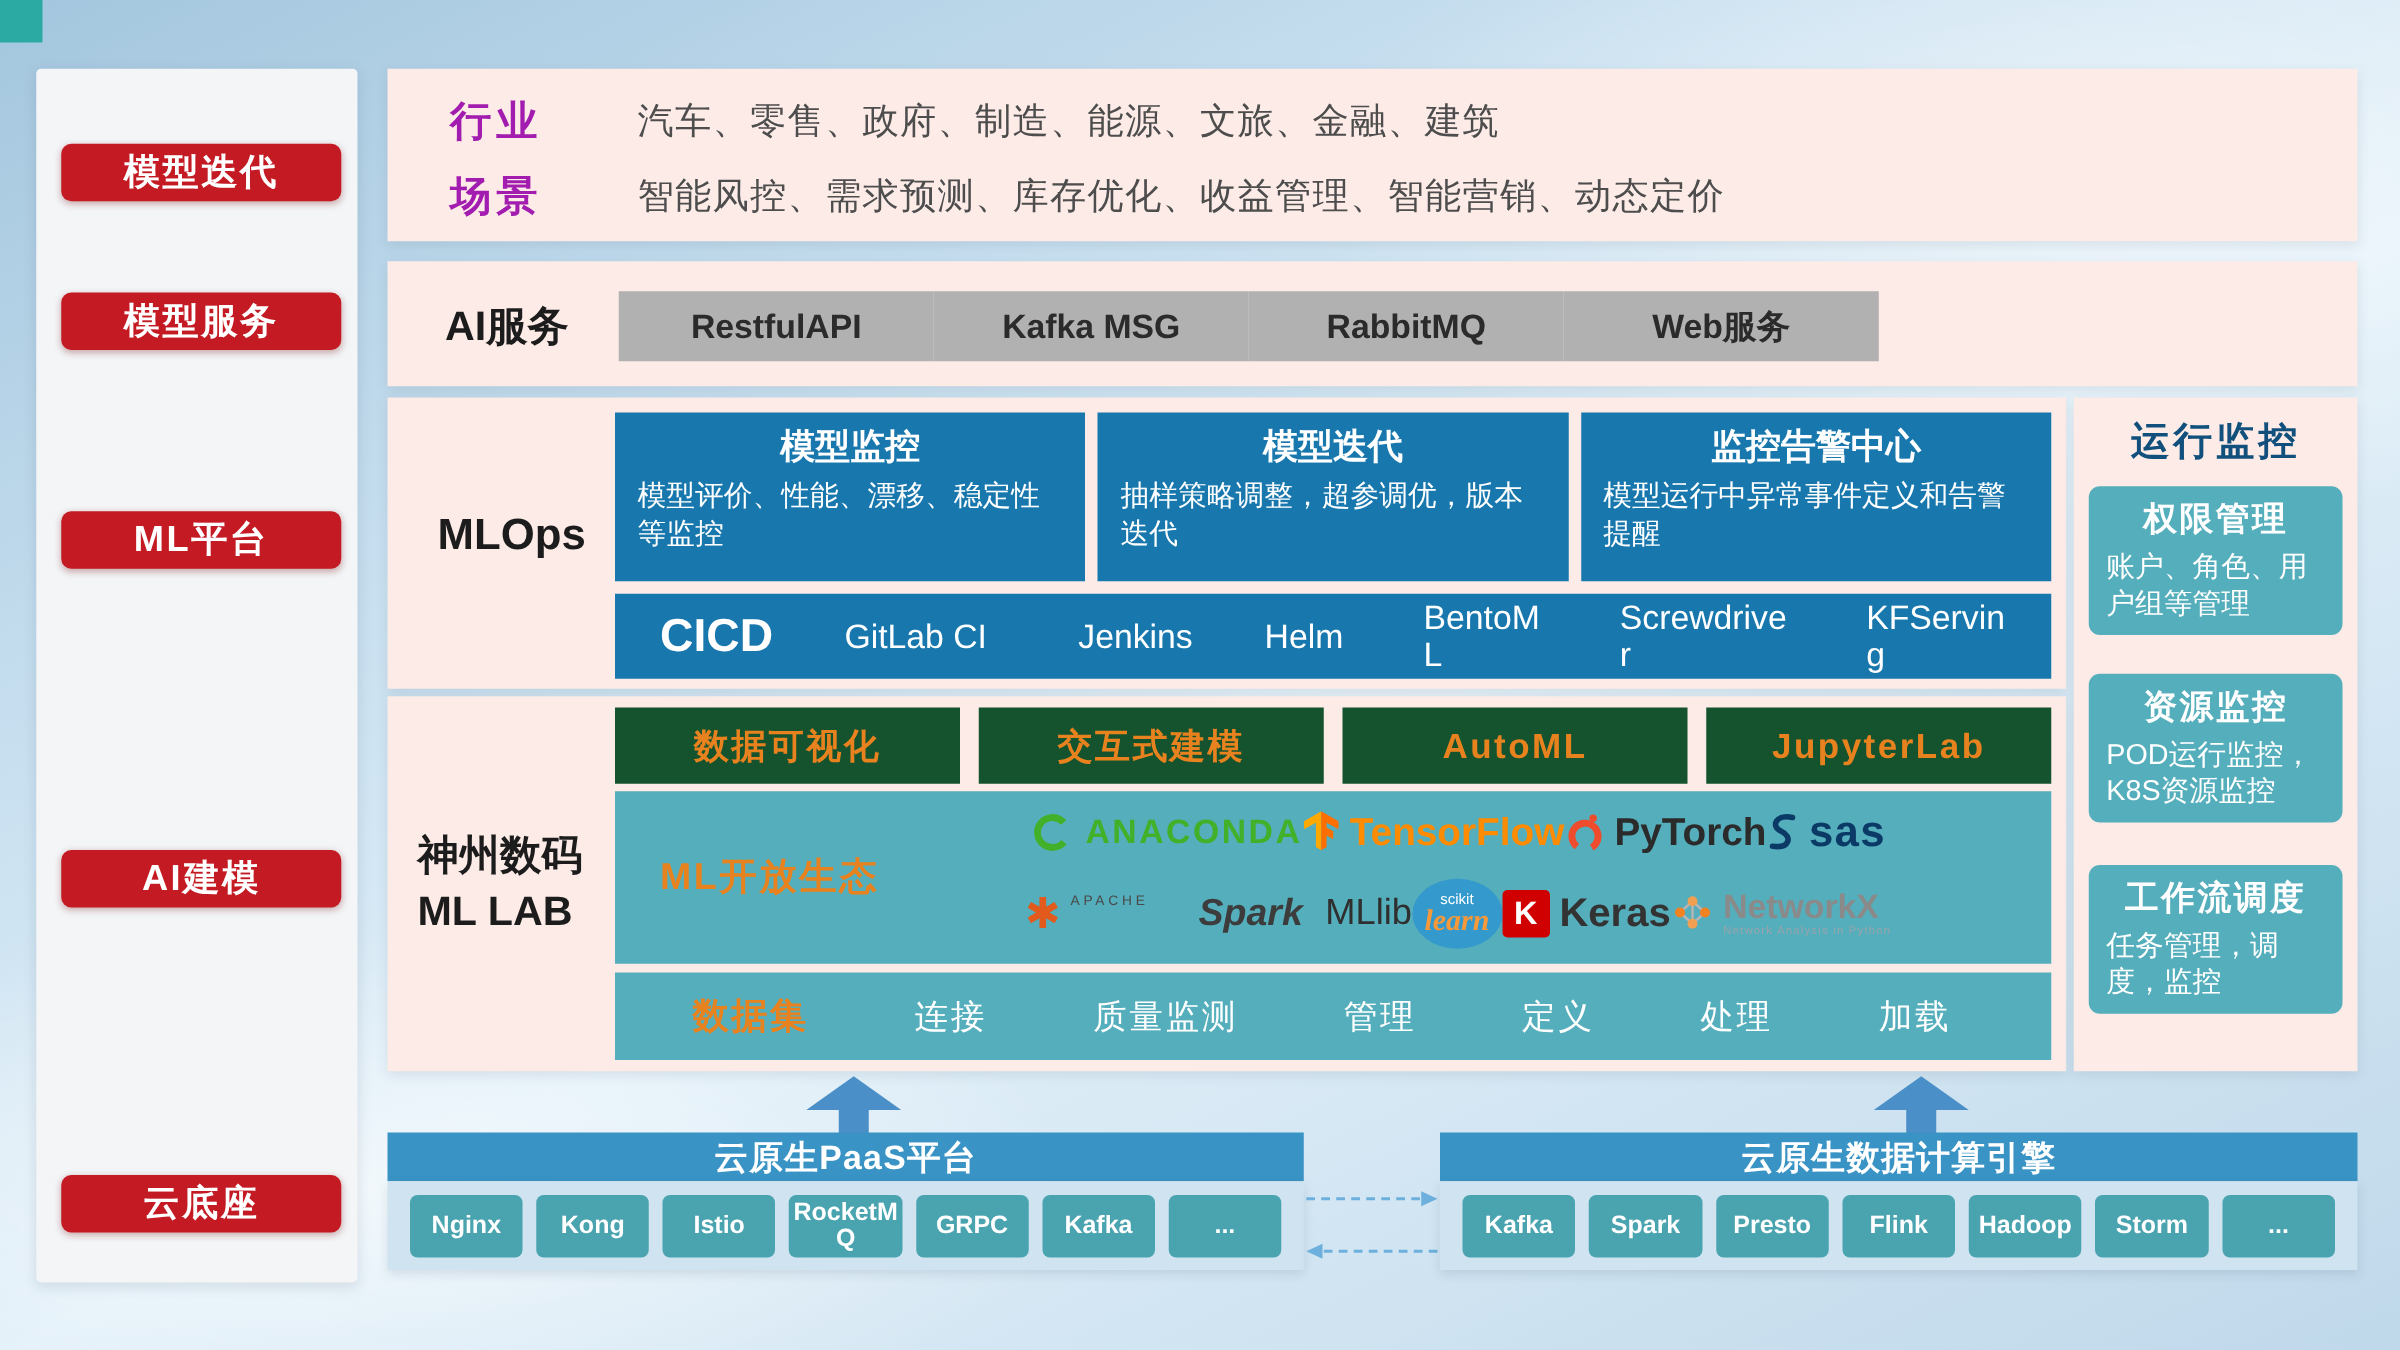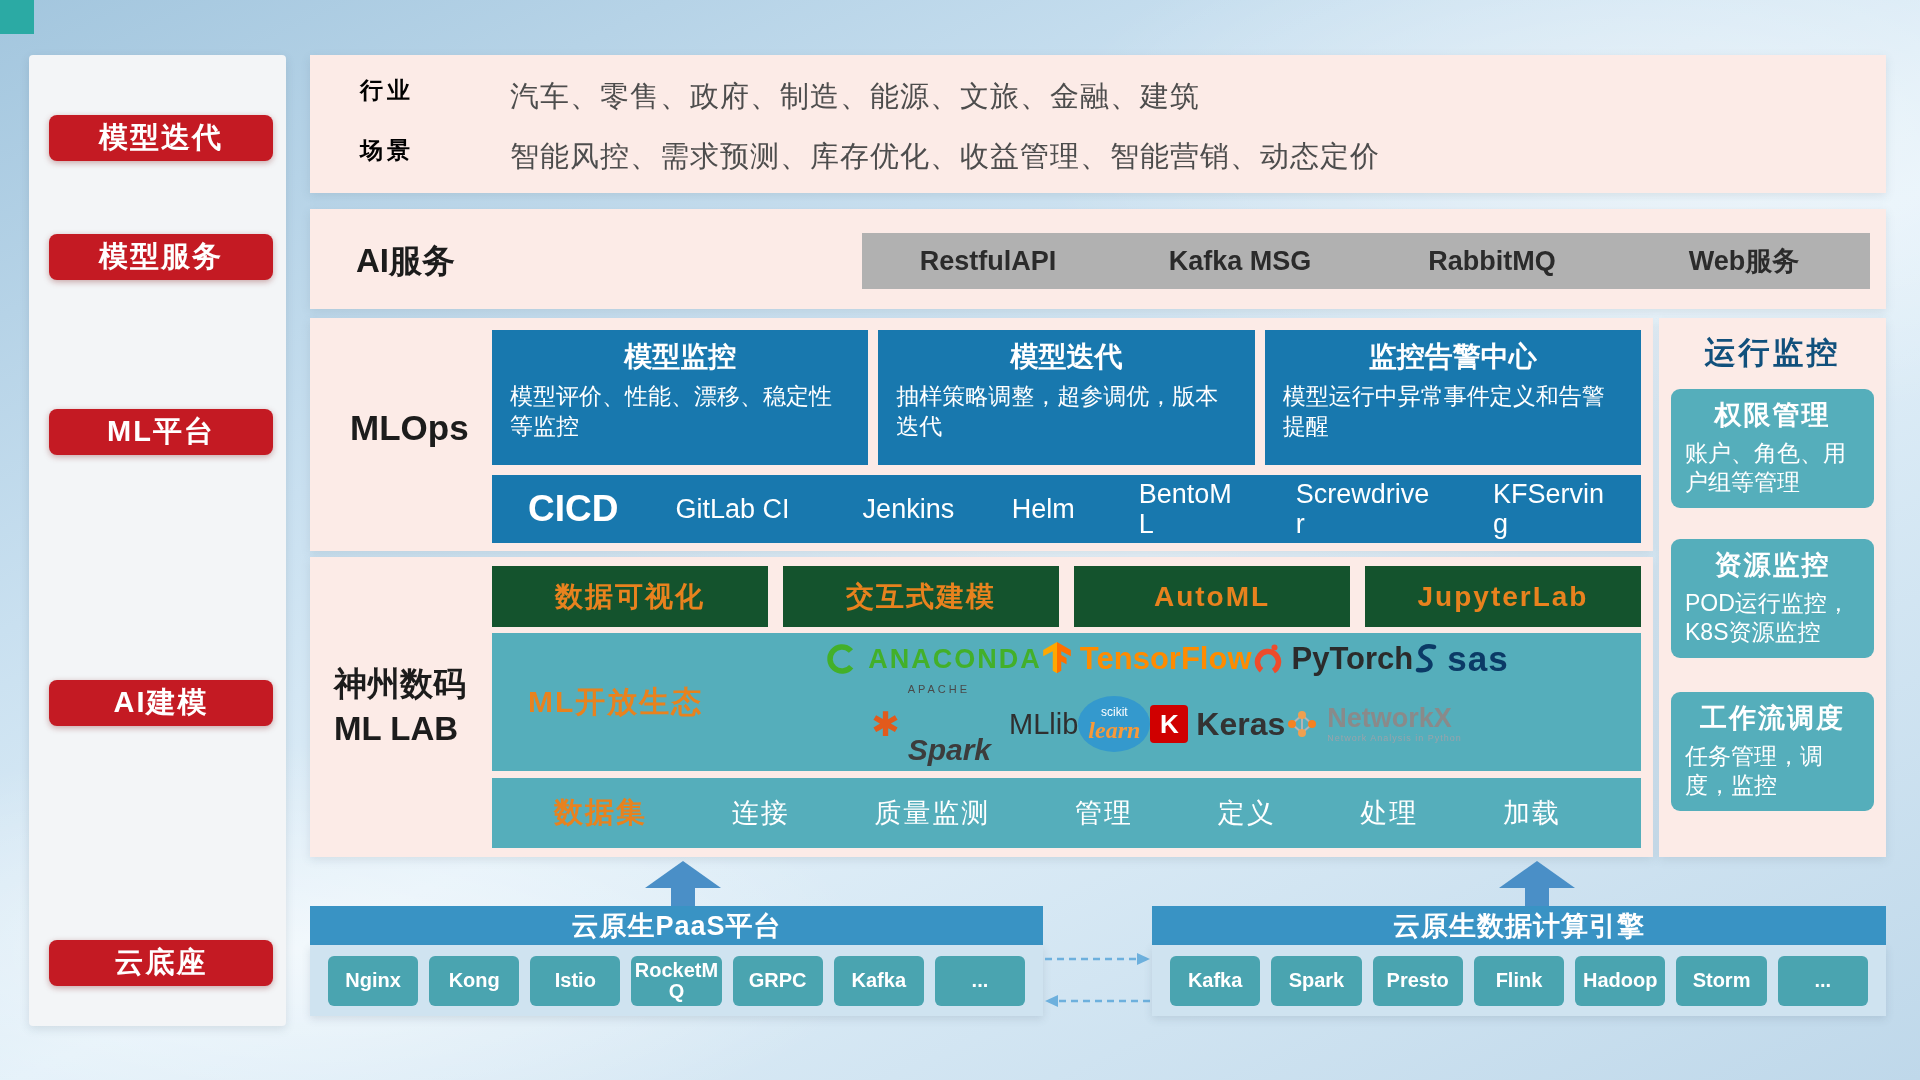--- a/index.html
+++ b/index.html
@@ -21,27 +21,27 @@
   .sidebar{ position:absolute; left:29px; top:55px; width:257px; height:971px;
     background:#f3f5f7; border-radius:4px; box-shadow:0 3px 10px rgba(60,80,100,.15); }
   .badge{ position:absolute; left:20px; width:224px; height:46px; background:#c41a23;
     border-radius:8px; color:#fff; font-size:29px; font-weight:bold; letter-spacing:2px;
     display:flex; align-items:center; justify-content:center; box-shadow:0 2px 6px rgba(120,20,20,.35); }
 
   
   .panel{ position:absolute; background:#fcebe7; box-shadow:0 3px 9px rgba(70,90,110,.13); }
 
   
-  .ind-label{ position:absolute; left:50px; font-size:23px; font-weight:bold; color:#000000; letter-spacing:4px; }
+  .ind-label{ position:absolute; left:50px; font-size:33px; font-weight:bold; color:#a21caf; letter-spacing:4px; }
   .ind-text{ position:absolute; left:200px; font-size:29px; color:#4d4d4d; letter-spacing:1px; }
 
   
   .ai-label{ position:absolute; left:46px; top:30px; font-size:33px; font-weight:bold; color:#1c1c1c; }
   .svc-row{ position:absolute; left:185px; right:16px; top:24px; height:56px;
-    display:flex; justify-content:flex-end; }
+    display:flex; justify-content:flex-start; }
   .svc-btn{ width:252px; height:56px; background:#b1b1b1; color:#2b2b2b; font-weight:bold;
     font-size:27px; display:flex; align-items:center; justify-content:center; }
 
   
   .mlops-label{ position:absolute; left:40px; top:90px; font-size:35px; font-weight:bold; color:#1c1c1c; }
   .mlops-cards{ position:absolute; left:182px; right:12px; top:12px; height:135px;
     display:flex; gap:10px; }
   .mlops-card{ flex:1; background:#1878ae; color:#fff; padding:8px 18px 6px; }
   .mlops-card .card-title{ text-align:center; font-size:28px; font-weight:bold; margin-bottom:6px; }
   .mlops-card .card-desc{ font-size:23px; line-height:1.3; }
@@ -62,21 +62,21 @@
     color:#e8821e; font-size:30px; font-weight:bold; letter-spacing:2px; }
   .eco-rows{ position:absolute; left:226px; right:26px; top:4px; bottom:4px;
     display:flex; flex-direction:column; justify-content:space-around; }
   .eco-row{ display:flex; justify-content:center; align-items:center; }
   .logo{ display:flex; align-items:center; gap:8px; }
   .anaconda-text{ color:#43b02a; font-size:27px; font-weight:bold; letter-spacing:2px; }
   .tf-text{ color:#ff8b00; font-size:31px; font-weight:bold; }
   .pt-text{ color:#2b2b2b; font-size:31px; font-weight:600; }
   .sas-text{ color:#0b3a66; font-size:35px; font-weight:800; letter-spacing:1px; }
   .spark-star{ color:#e25a1c; font-size:34px; font-weight:bold; line-height:1; }
-  .spark-col{ display:flex; flex-direction:column; line-height:1;gap:40px; }
+  .spark-col{ display:flex; flex-direction:row; line-height:1;gap:40px; }
   .apache-sub{ font-size:11px; color:#4a4a4a; letter-spacing:3px; }
   .spark-name{ font-size:30px; font-weight:bold; font-style:italic; color:#3c3c3c; }
   .mllib-text{ font-size:29px; color:#2f2f2f; margin-left:10px; }
   .sk-blob{ width:72px; height:56px; background:#3499cd; border-radius:50%;
     display:flex; flex-direction:column; align-items:center; justify-content:center; line-height:1; }
   .sk-top{ font-size:12px; color:#ffffff; }
   .sk-learn{ font-size:24px; font-weight:bold; font-style:italic; color:#f89939;
     font-family:"Liberation Serif","DejaVu Serif",serif; }
   .keras-sq{ width:38px; height:38px; background:#d00000; border-radius:4px; color:#fff;
     font-size:26px; font-weight:bold; display:flex; align-items:center; justify-content:center; }

